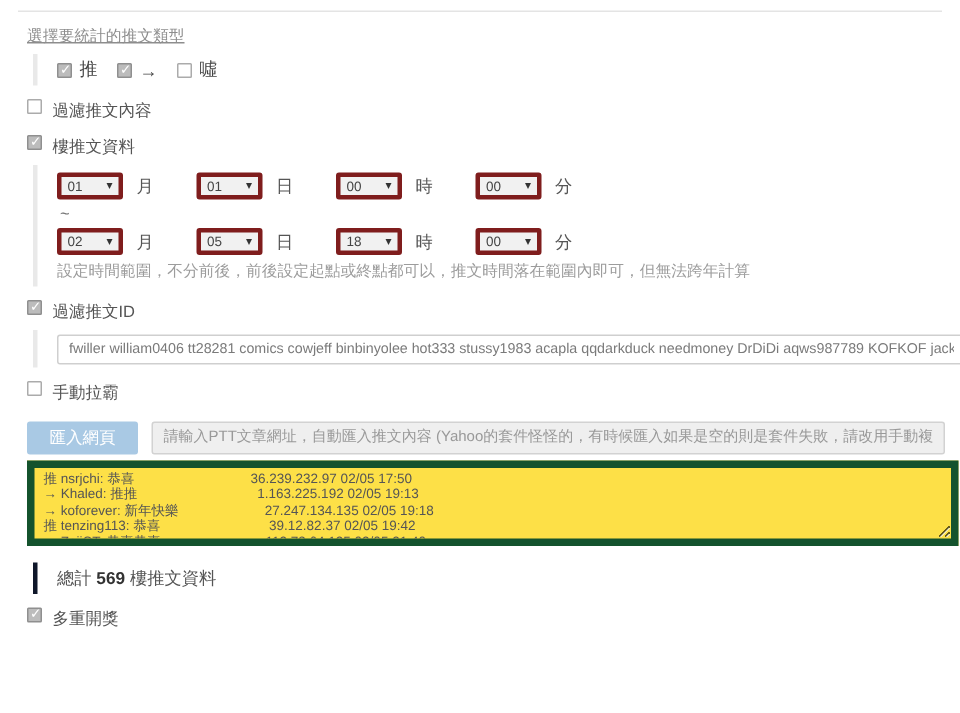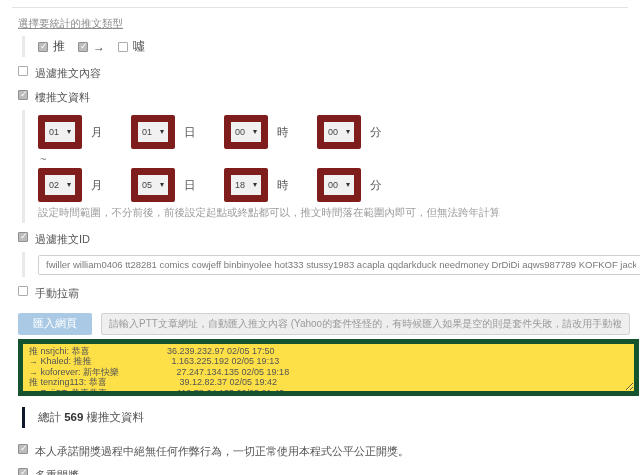--- a/index.html
+++ b/index.html
@@ -11,22 +11,22 @@
   .cbrow { display: flex; align-items: flex-start; gap: 7px; margin: 9px 0 0 8px; font-size: 11px; color: #555; }
   .cb { width: 10px; height: 10px; border: 1px solid #ababab; background: #fff; display: inline-block;
         position: relative; border-radius: 1px; flex: 0 0 auto; }
   .cb.checked { background: #bcbcbc; border-color: #8f8f8f; }
   .cb.checked::after { content: "✓"; position: absolute; left: 1px; top: -2px; font-size: 9px; color: #fff; }
   .indent { border-left: 3px solid #e9e9e9; margin: 5px 0 0 12px; padding: 2px 0 2px 13px; }
   .typerow { display: flex; align-items: center; gap: 9px; font-size: 12px; color: #444; }
   .typeopt { display: flex; align-items: center; gap: 5px; margin-right: 4px; }
   .trow { display: flex; align-items: center; margin: 3px 0 4px 0; }
   .tgroup { display: flex; align-items: center; width: 93px; }
-  .sel { display: inline-flex; align-items: center; justify-content: space-between; width: 44px; height: 34px;
-         background: #f1f1f1; border: 7px solid #7f1d1d; border-radius: 2px; padding: 0 4px;
+  .sel { display: inline-flex; align-items: center; justify-content: space-between; width: 44px; height: 18px;
+         background: #f1f1f1; border: 3px solid #7f1d1d; border-radius: 2px; padding: 0 4px;
          font-size: 9px; color: #444; cursor: default; }
   .sel .chev { font-size: 8px; color: #333; line-height: 1; }
   .unit { margin-left: 9px; font-size: 11.5px; color: #555; }
   .tilde { margin: 2px 0 2px 2px; color: #777; font-size: 11px; }
   .hint { color: #9c9c9c; font-size: 10.5px; margin: 3px 0 1px 0; }
   .id-input { width: 606px; height: 20px; border: 1px solid #cfcfcf; border-radius: 2px;
               font-size: 9.5px; color: #7a7a7a; padding: 0 7px; background: #fff;
               font-family: "Liberation Sans", sans-serif; }
   .import-row { display: flex; gap: 9px; margin: 12px 0 3px 8px; }
   .btn-blue { width: 74px; height: 22px; background: #a9c9e4; color: #fff; border: none;
@@ -169,23 +169,19 @@
   <textarea class="push-box" spellcheck="false" style="">推 nsrjchi: 恭喜                               36.239.232.97 02/05 17:50
 → Khaled: 推推                                1.163.225.192 02/05 19:13
 → koforever: 新年快樂                       27.247.134.135 02/05 19:18
 推 tenzing113: 恭喜                             39.12.82.37 02/05 19:42
 → ZaiiCT: 恭喜恭喜                            112.78.64.135 02/05 21:40</textarea>
 
   <div class="stat">
     <span>總計 </span><b>569</b><span> 樓推文資料</span>
   </div>
 
-  <div class="cbrow pledge">
-    <span class="cb checked"></span>
-    <span>本人承諾開獎過程中絕無任何作弊行為，一切正常使用本程式公平公正開獎。</span>
-  </div>
 
   <div class="cbrow">
     <span class="cb checked"></span>
     <span>多重開獎</span>
   </div>
 
 </div>
 
 </body></html>

